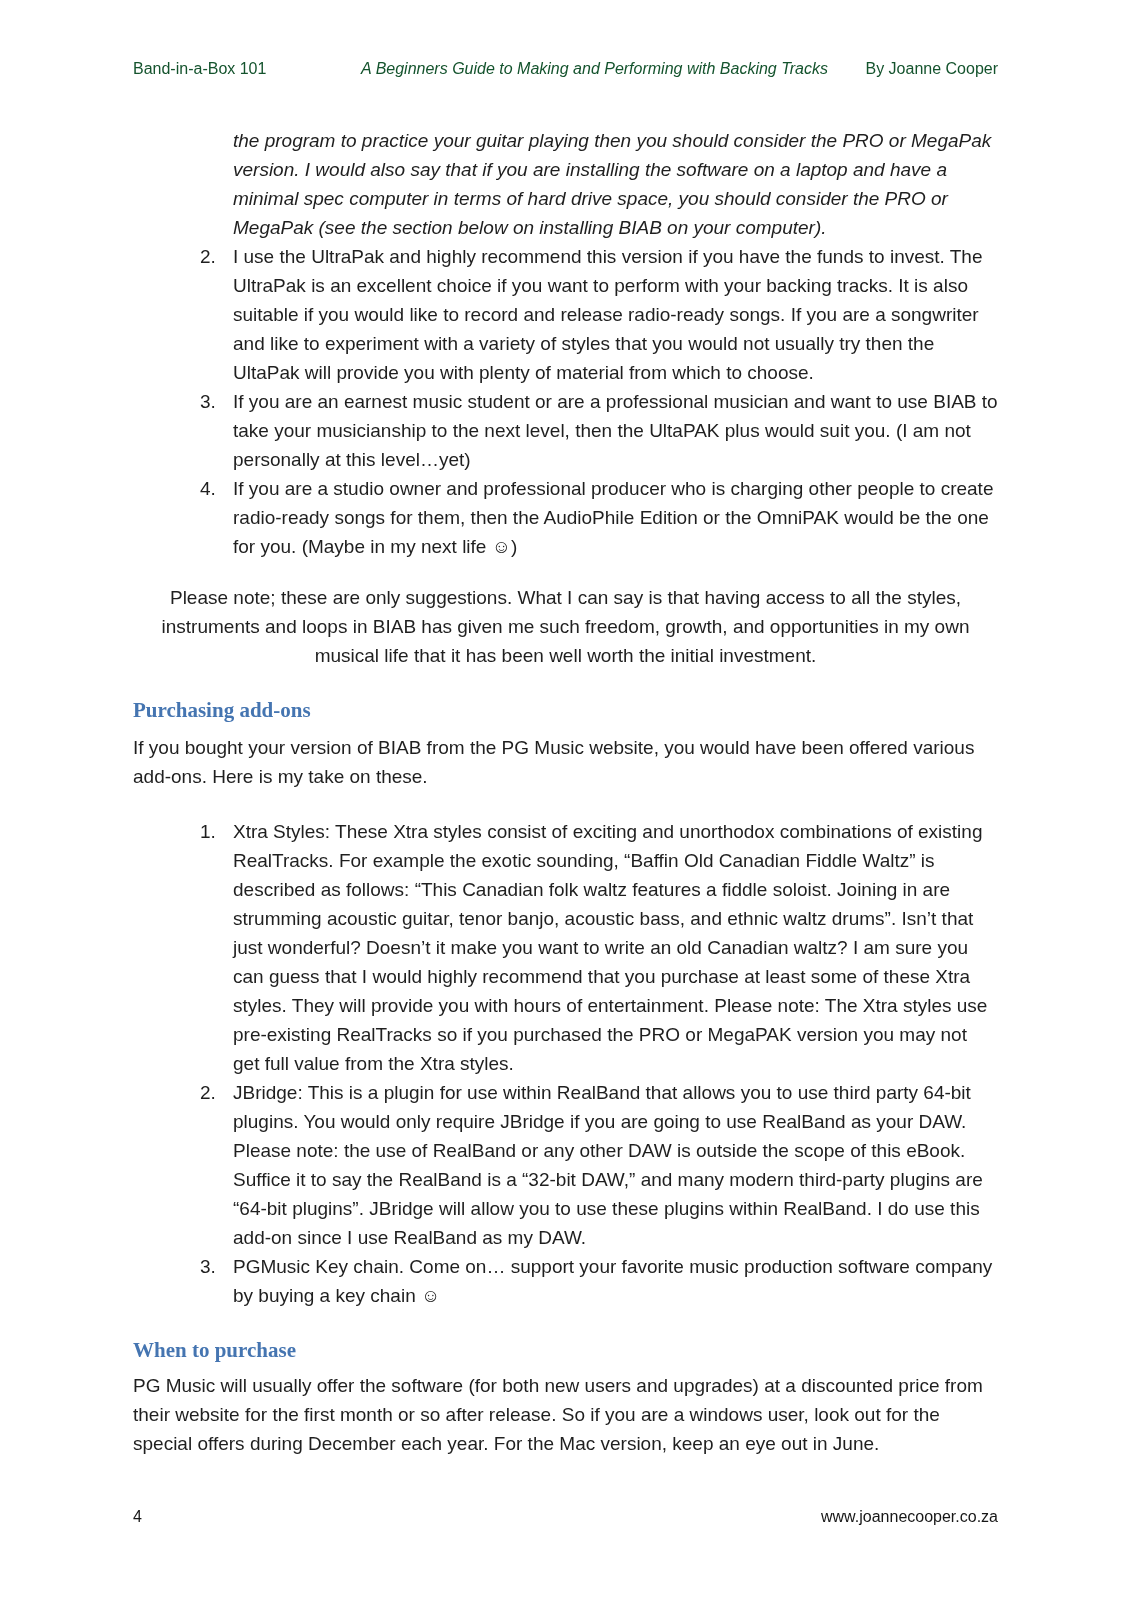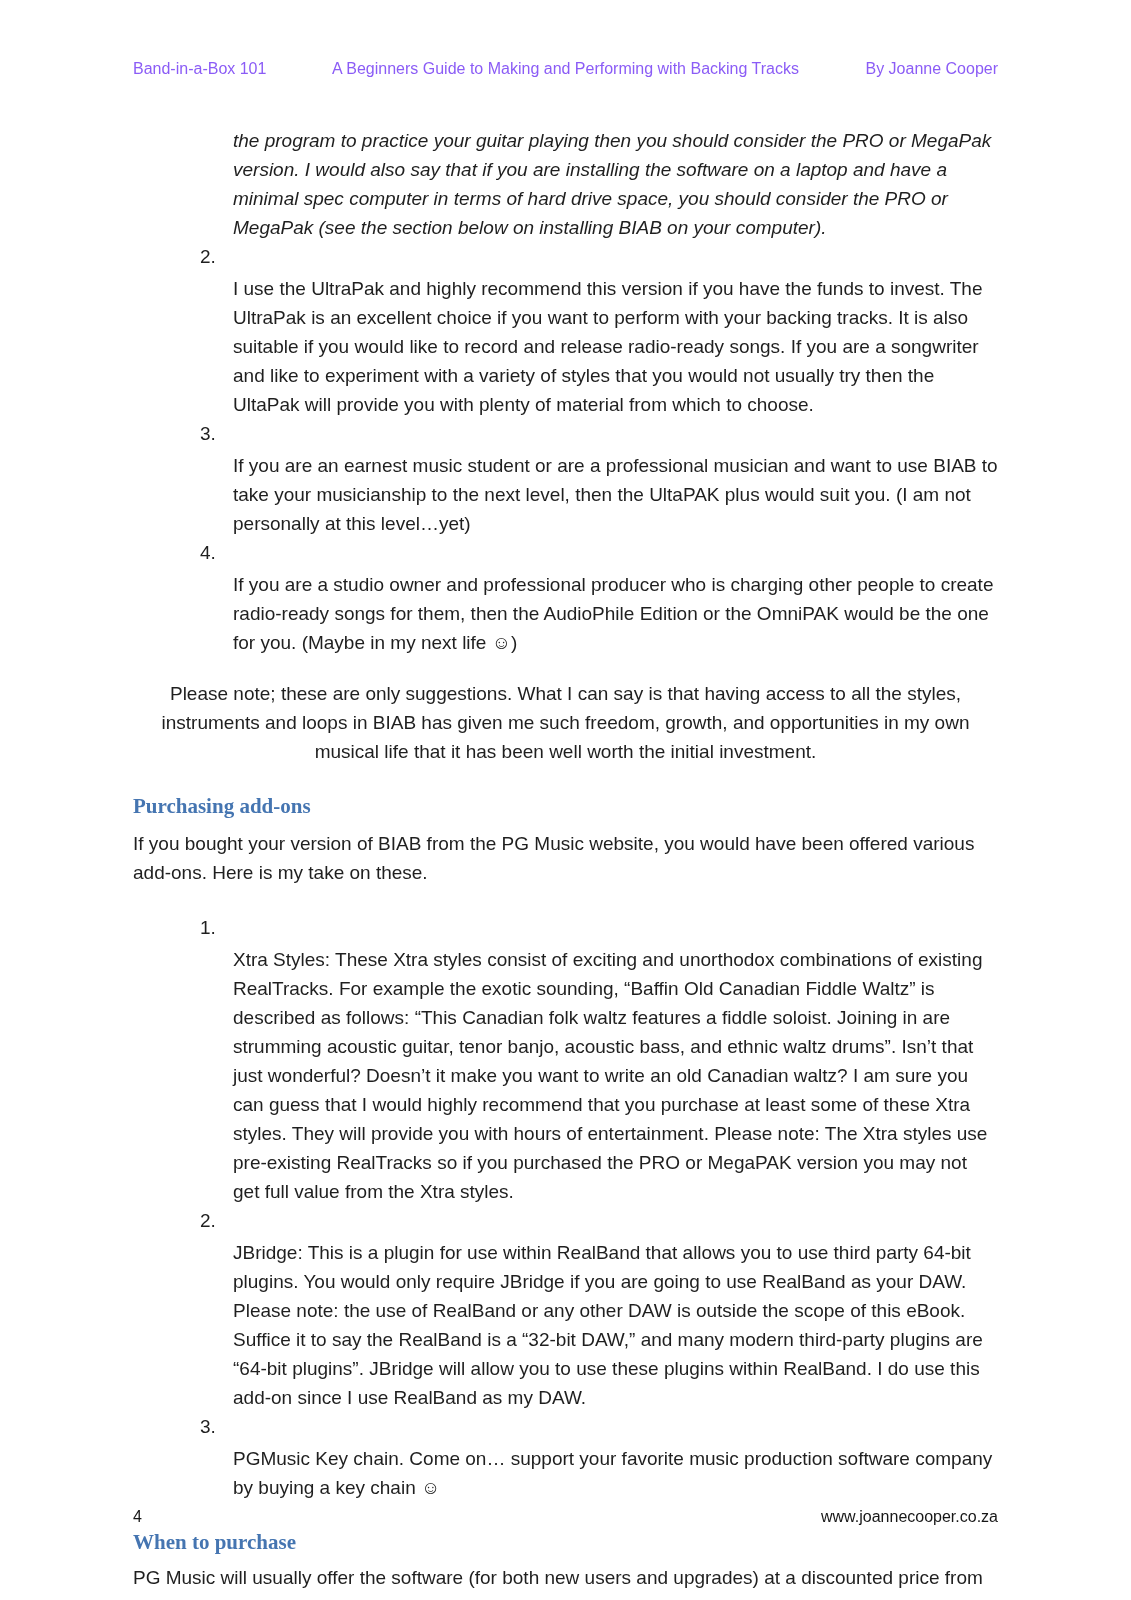--- a/index.html
+++ b/index.html
@@ -13,24 +13,24 @@
     color:#1f1f1f;
     box-sizing:border-box;
     padding:60px 133px 0 133px;
     overflow:hidden;
   }
   .hdr{
     display:flex;
     justify-content:space-between;
     align-items:baseline;
     font-size:16px;
-    color:#8b5cf6;
+    color:#14532d;
     margin-bottom:48px;
   }
-  .hdr .c{flex:1;text-align:center;}
+  .hdr .c{flex:1;text-align:right;font-style:italic;}
   .hdr .l{min-width:170px;text-align:left;}
   .hdr .r{min-width:170px;text-align:right;}
   .body-text{
     font-size:19px;
     line-height:29px;
     color:#1f1f1f;
   }
   .cont-para{
     margin-left:100px;
     margin-bottom:0;
@@ -39,21 +39,21 @@
   .num-list{margin:0;}
   .num-item{
     display:flex;
     align-items:flex-start;
   }
   .num-item .num{
     width:33px;
     margin-left:67px;
     flex:0 0 auto;
   }
-  .num-item .itxt{flex:1;margin-top:32px;}
+  .num-item .itxt{flex:1;}
   .para{margin:20px 0 0 0;}
   h2.sect{
     font-family:"Liberation Serif", serif;
     font-weight:bold;
     font-size:21px;
     color:#4575b1;
     margin:26px 0 6px 0;
     letter-spacing:0px;
   }
   .after-list{margin-top:22px;text-align:center;}

